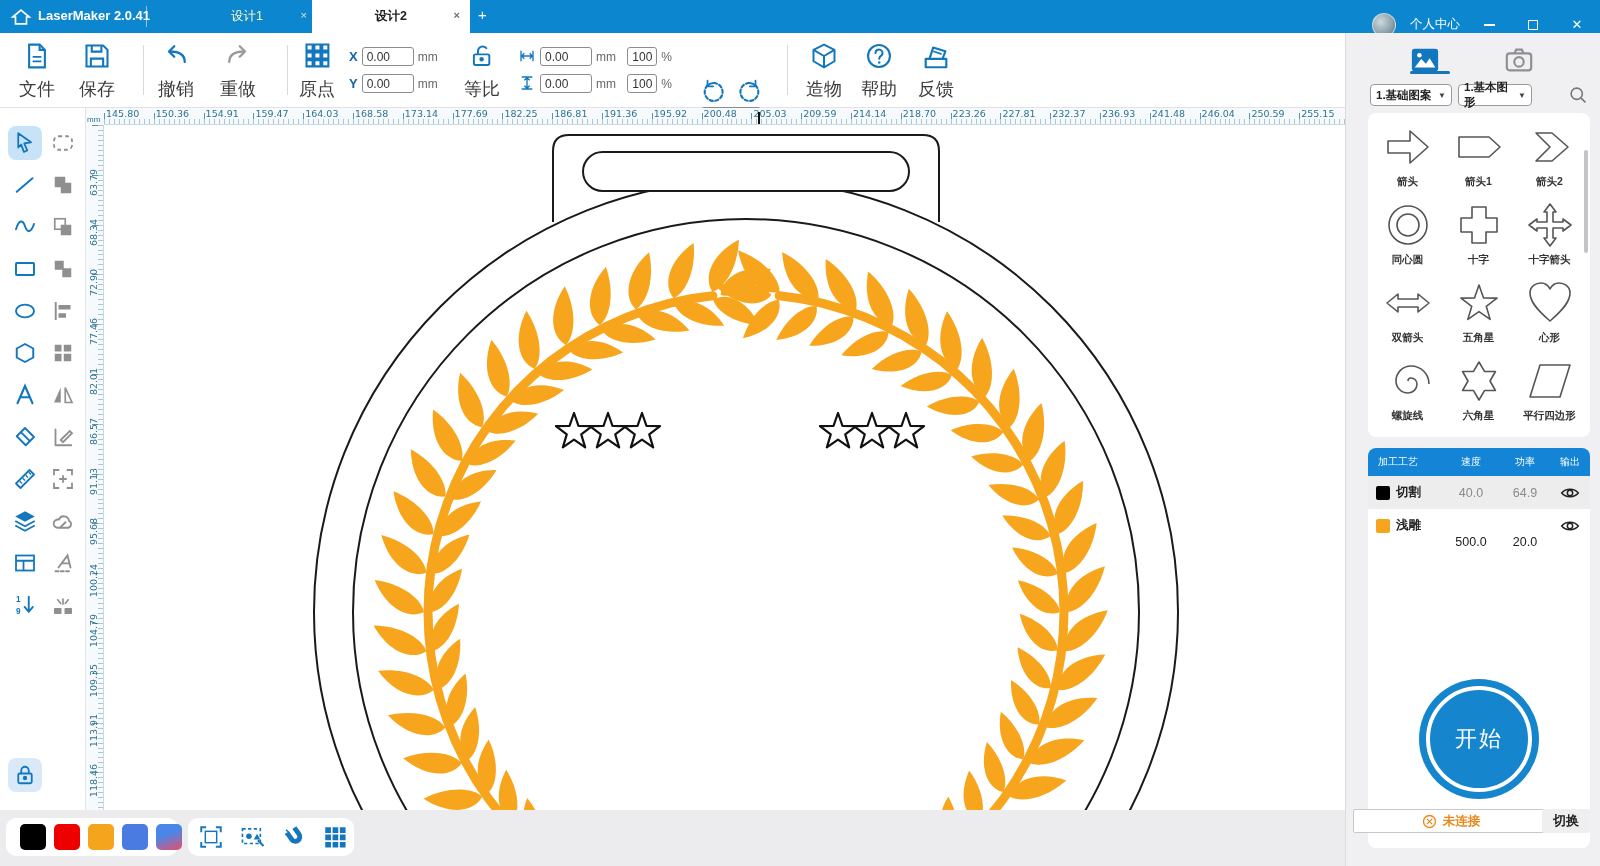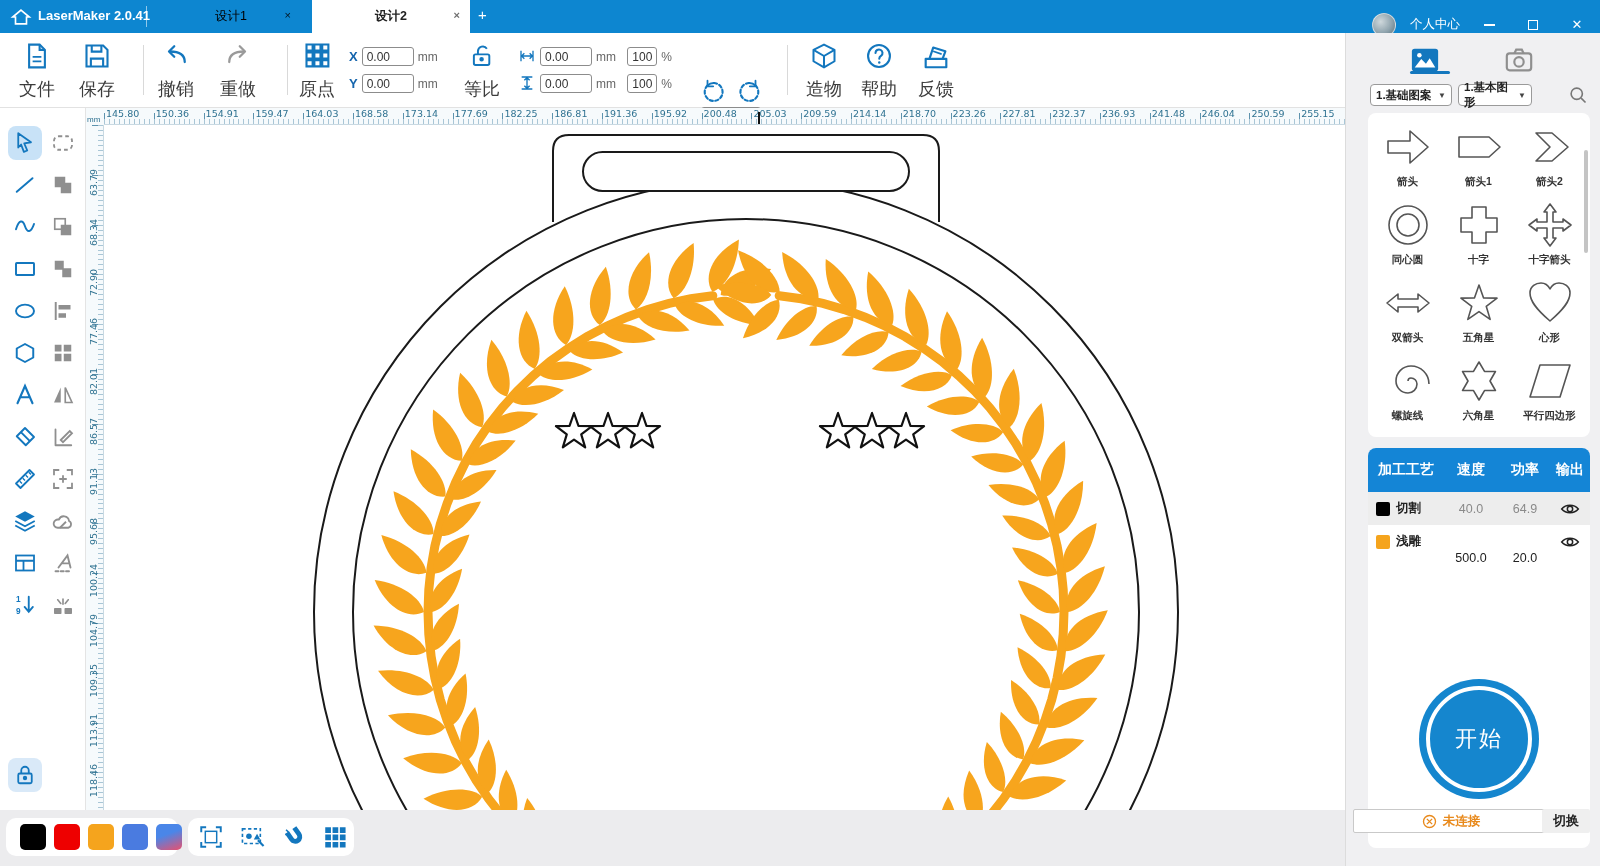--- a/index.html
+++ b/index.html
@@ -3,21 +3,21 @@
 <meta charset="utf-8">
 <style>
   *{margin:0;padding:0;box-sizing:border-box;}
   html,body{width:1600px;height:866px;overflow:hidden;font-family:"Liberation Sans","DejaVu Sans",sans-serif;background:#F0F0F2;}
   
   #titlebar{position:absolute;left:0;top:0;width:1600px;height:33px;background:#0D86D0;color:#fff;}
   #titlebar .appname{position:absolute;left:38px;top:8px;font-size:13px;font-weight:bold;}
   #home-btn{position:absolute;left:10px;top:6px;width:22px;height:22px;color:#fff;}
   .tb-sep{position:absolute;top:6px;width:1px;height:21px;background:rgba(255,255,255,.55);}
   .dtab{position:absolute;top:0;height:33px;font-size:12.5px;display:flex;align-items:center;justify-content:center;}
-  #tab-1{left:137px;width:164px;color:#000000;padding-left:24px;}
+  #tab-1{left:153px;width:164px;color:#fef9c3;padding-left:24px;}
   #tab-2{left:312px;width:158px;background:#fff;color:#222;font-weight:bold;align-items:center;}
   .dtab .tx{position:absolute;right:10px;top:9px;font-size:11px;opacity:.85;cursor:pointer;}
   #newtab{position:absolute;left:478px;top:6px;font-size:15px;color:#fff;}
   #user-area{position:absolute;right:8px;top:0;height:49px;display:flex;align-items:center;gap:14px;}
   #avatar{width:24px;height:24px;border-radius:50%;background:radial-gradient(circle at 35% 35%,#cfd8dc 0%,#90a4ae 55%,#546e7a 100%);border:1px solid rgba(255,255,255,.6);}
   #user-label{font-size:12.5px;}
   .winbtn{width:30px;height:33px;display:flex;align-items:center;justify-content:center;color:#fff;font-size:13px;}
   .winbtn .minbar{width:11px;height:2px;background:#fff;}
   .winbtn .maxbox{width:10px;height:10px;border:1.6px solid #fff;}
   
@@ -63,21 +63,21 @@
   .dd{position:absolute;top:51px;height:22px;border:1px solid #9A9A9A;border-radius:4px;background:#fff;font-size:11.5px;color:#222;display:flex;align-items:center;justify-content:space-between;padding:0 5px;font-weight:bold;}
   .dd .car{font-size:8px;color:#444;margin-left:3px;}
   #shape-search{position:absolute;left:222px;top:52px;width:20px;height:20px;color:#777;}
   #shapes-card{position:absolute;left:22px;top:80px;width:222px;height:324px;background:#fff;border-radius:8px;overflow:hidden;}
   .shape-grid{position:absolute;left:4px;top:6px;width:214px;display:flex;flex-wrap:wrap;}
   .shape-cell{width:71px;height:78px;display:flex;flex-direction:column;align-items:center;justify-content:flex-start;}
   .shape-cell svg{width:48px;height:48px;color:#555;margin-top:4px;}
   .shape-lbl{font-size:10.5px;color:#333;margin-top:4px;font-weight:bold;}
   #shapes-scroll{position:absolute;right:2px;top:37px;width:4px;height:103px;background:#C4C4C4;border-radius:2px;}
   #process-card{position:absolute;left:22px;top:415px;width:222px;height:400px;background:#fff;border-radius:8px;}
-  #proc-header{display:flex;height:44px;background:#1485D6;border-radius:8px 8px 0 0;color:#fff;font-size:14px;font-weight:bold;align-items:center;}
+  #proc-header{display:flex;height:28px;background:#1485D6;border-radius:8px 8px 0 0;color:#fff;font-size:10px;font-weight:normal;align-items:center;}
   .pc1{width:74px;padding-left:10px;}.pc2{width:58px;text-align:center;}.pc3{width:50px;text-align:center;}.pc4{width:40px;text-align:center;}
   .prow{display:flex;height:33px;align-items:center;font-size:12.5px;color:#222;}
   .prow.alt{background:#EDEDED;}
   .prow .pc1{display:flex;align-items:center;gap:6px;padding-left:8px;font-weight:bold;}
   .csw{width:14px;height:14px;border-radius:2px;display:inline-block;}
   .dimval{color:#8A8A8A;}
   .boldval{font-weight:normal;margin-top:32px;}
   .eye{width:20px;height:14px;color:#222;margin:0 auto;display:block;}
   #start-btn{position:absolute;left:58px;top:238px;width:106px;height:106px;border-radius:50%;background:#1586CE;border:4px solid #fff;box-shadow:0 0 0 7px #1586CE;color:#fff;font-size:22px;font-weight:normal;display:flex;align-items:center;justify-content:center;letter-spacing:2px;cursor:pointer;font-family:inherit;}
   #conn-row{position:absolute;left:0;top:776px;width:255px;height:24px;}

